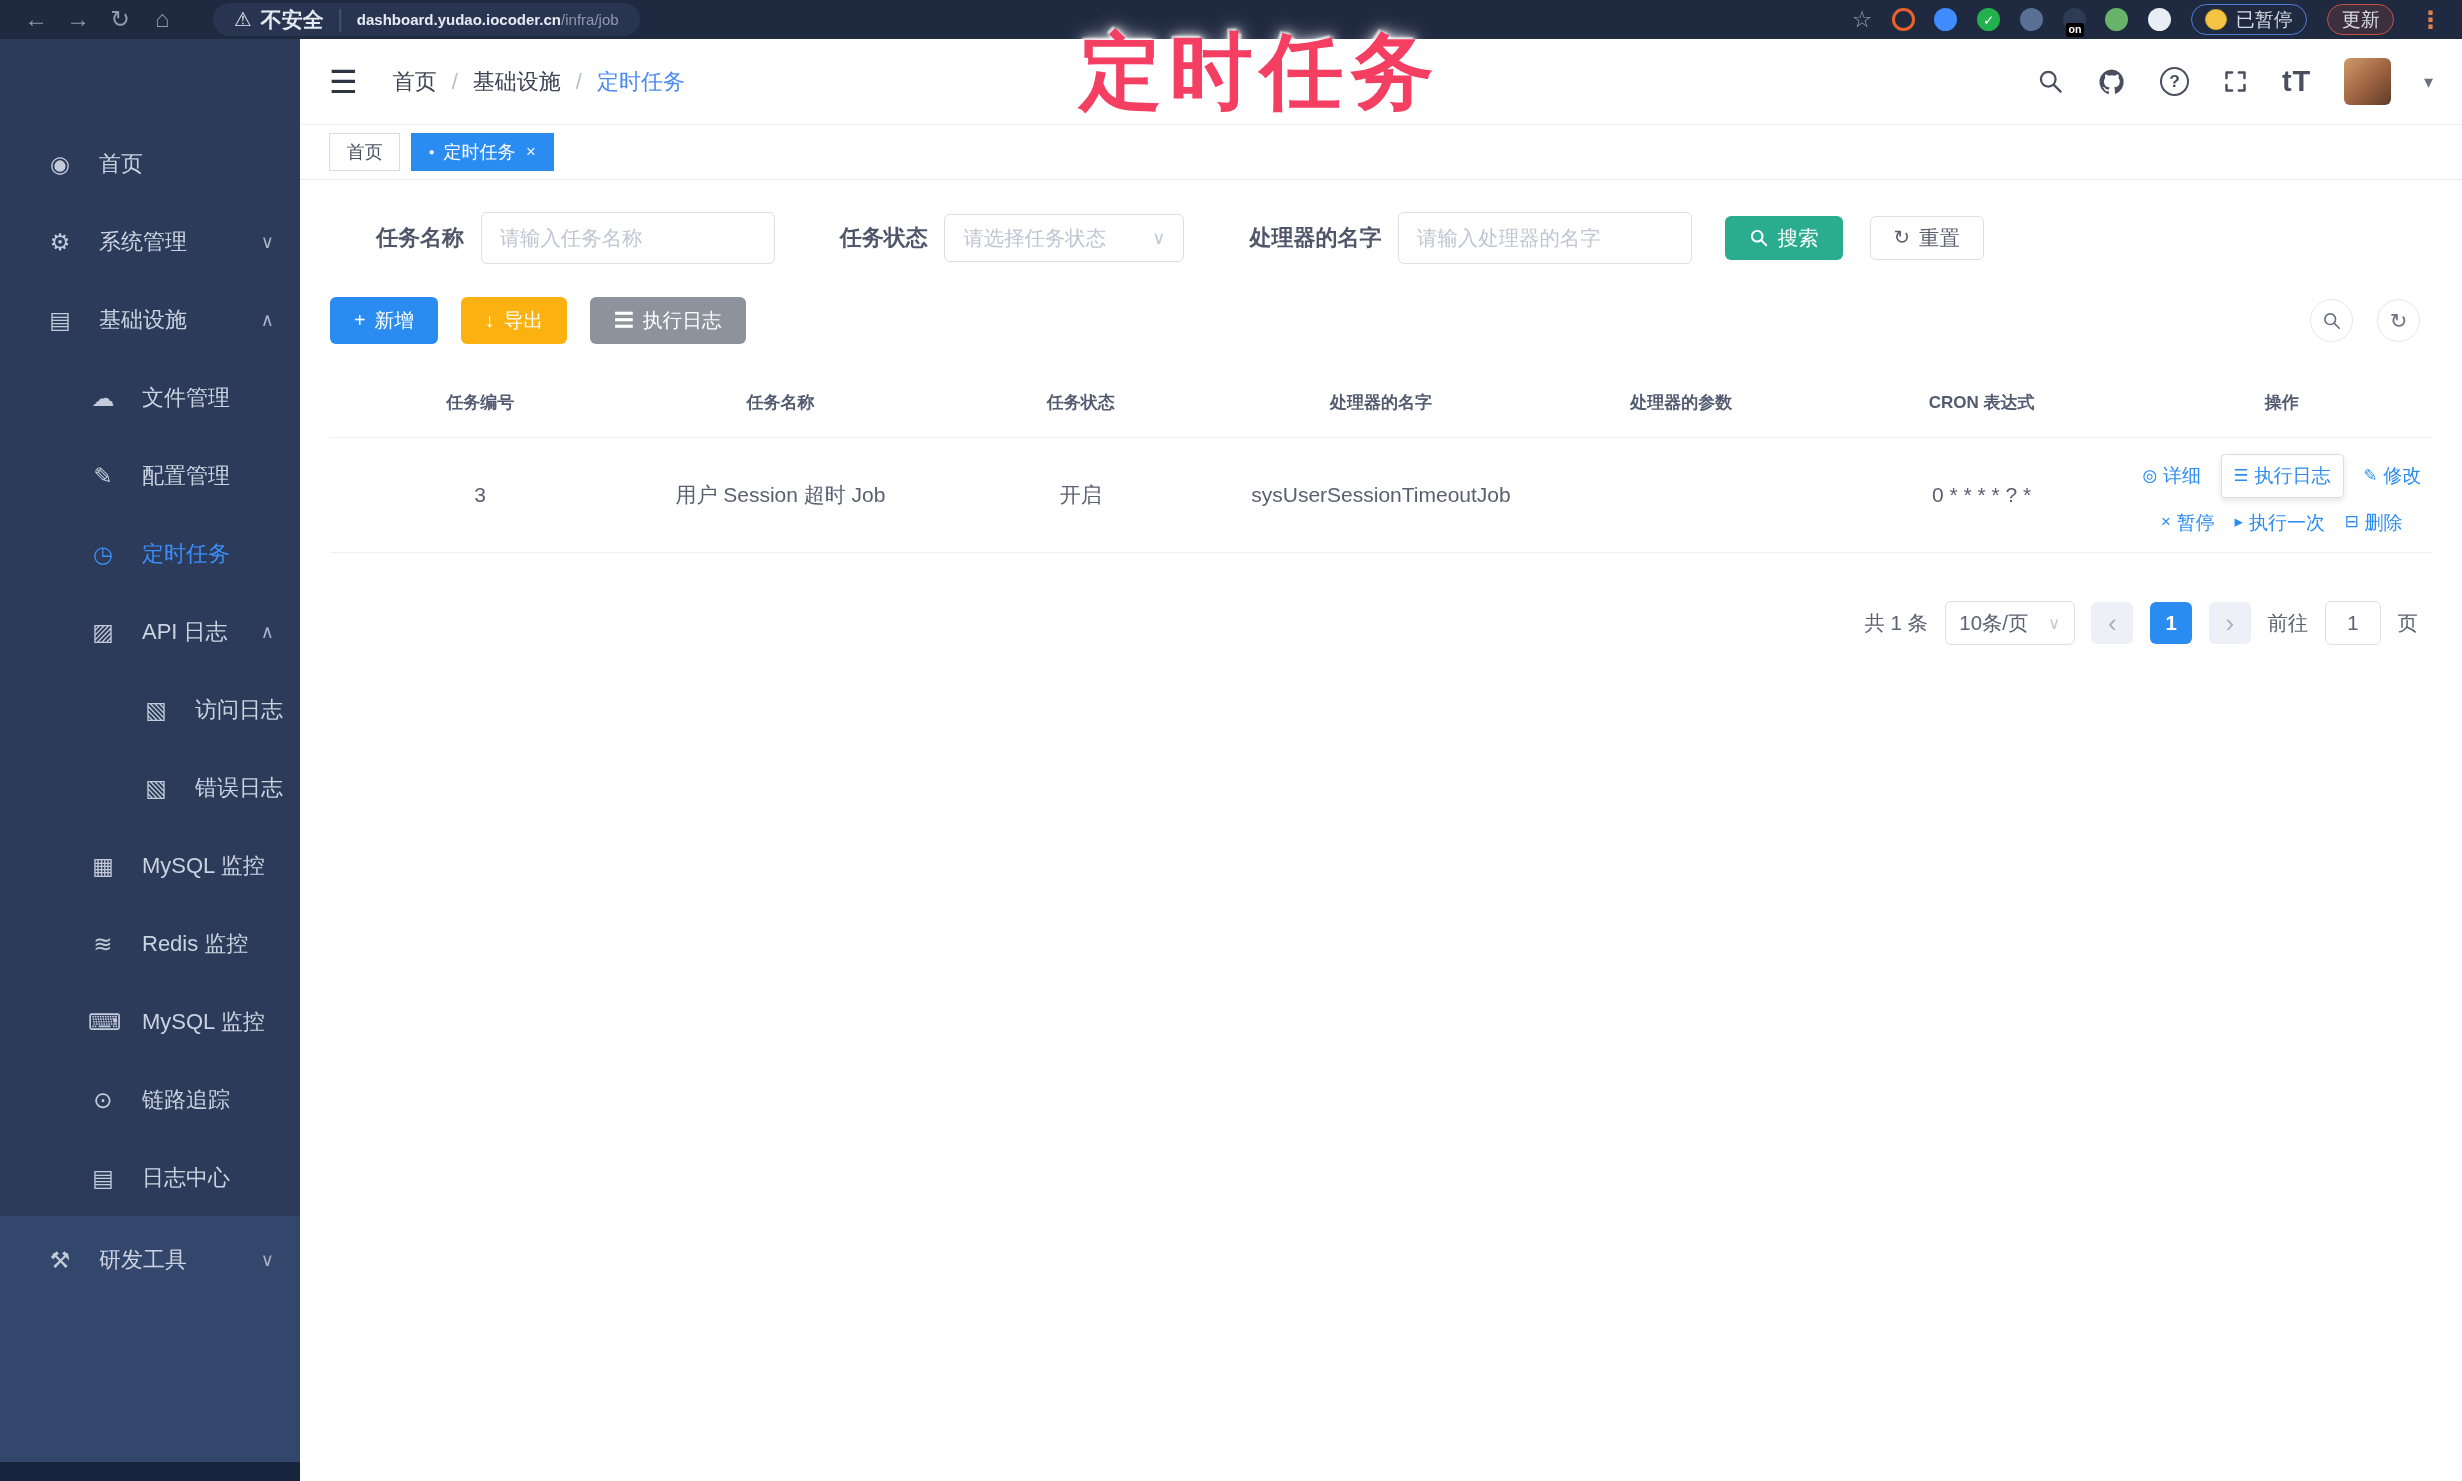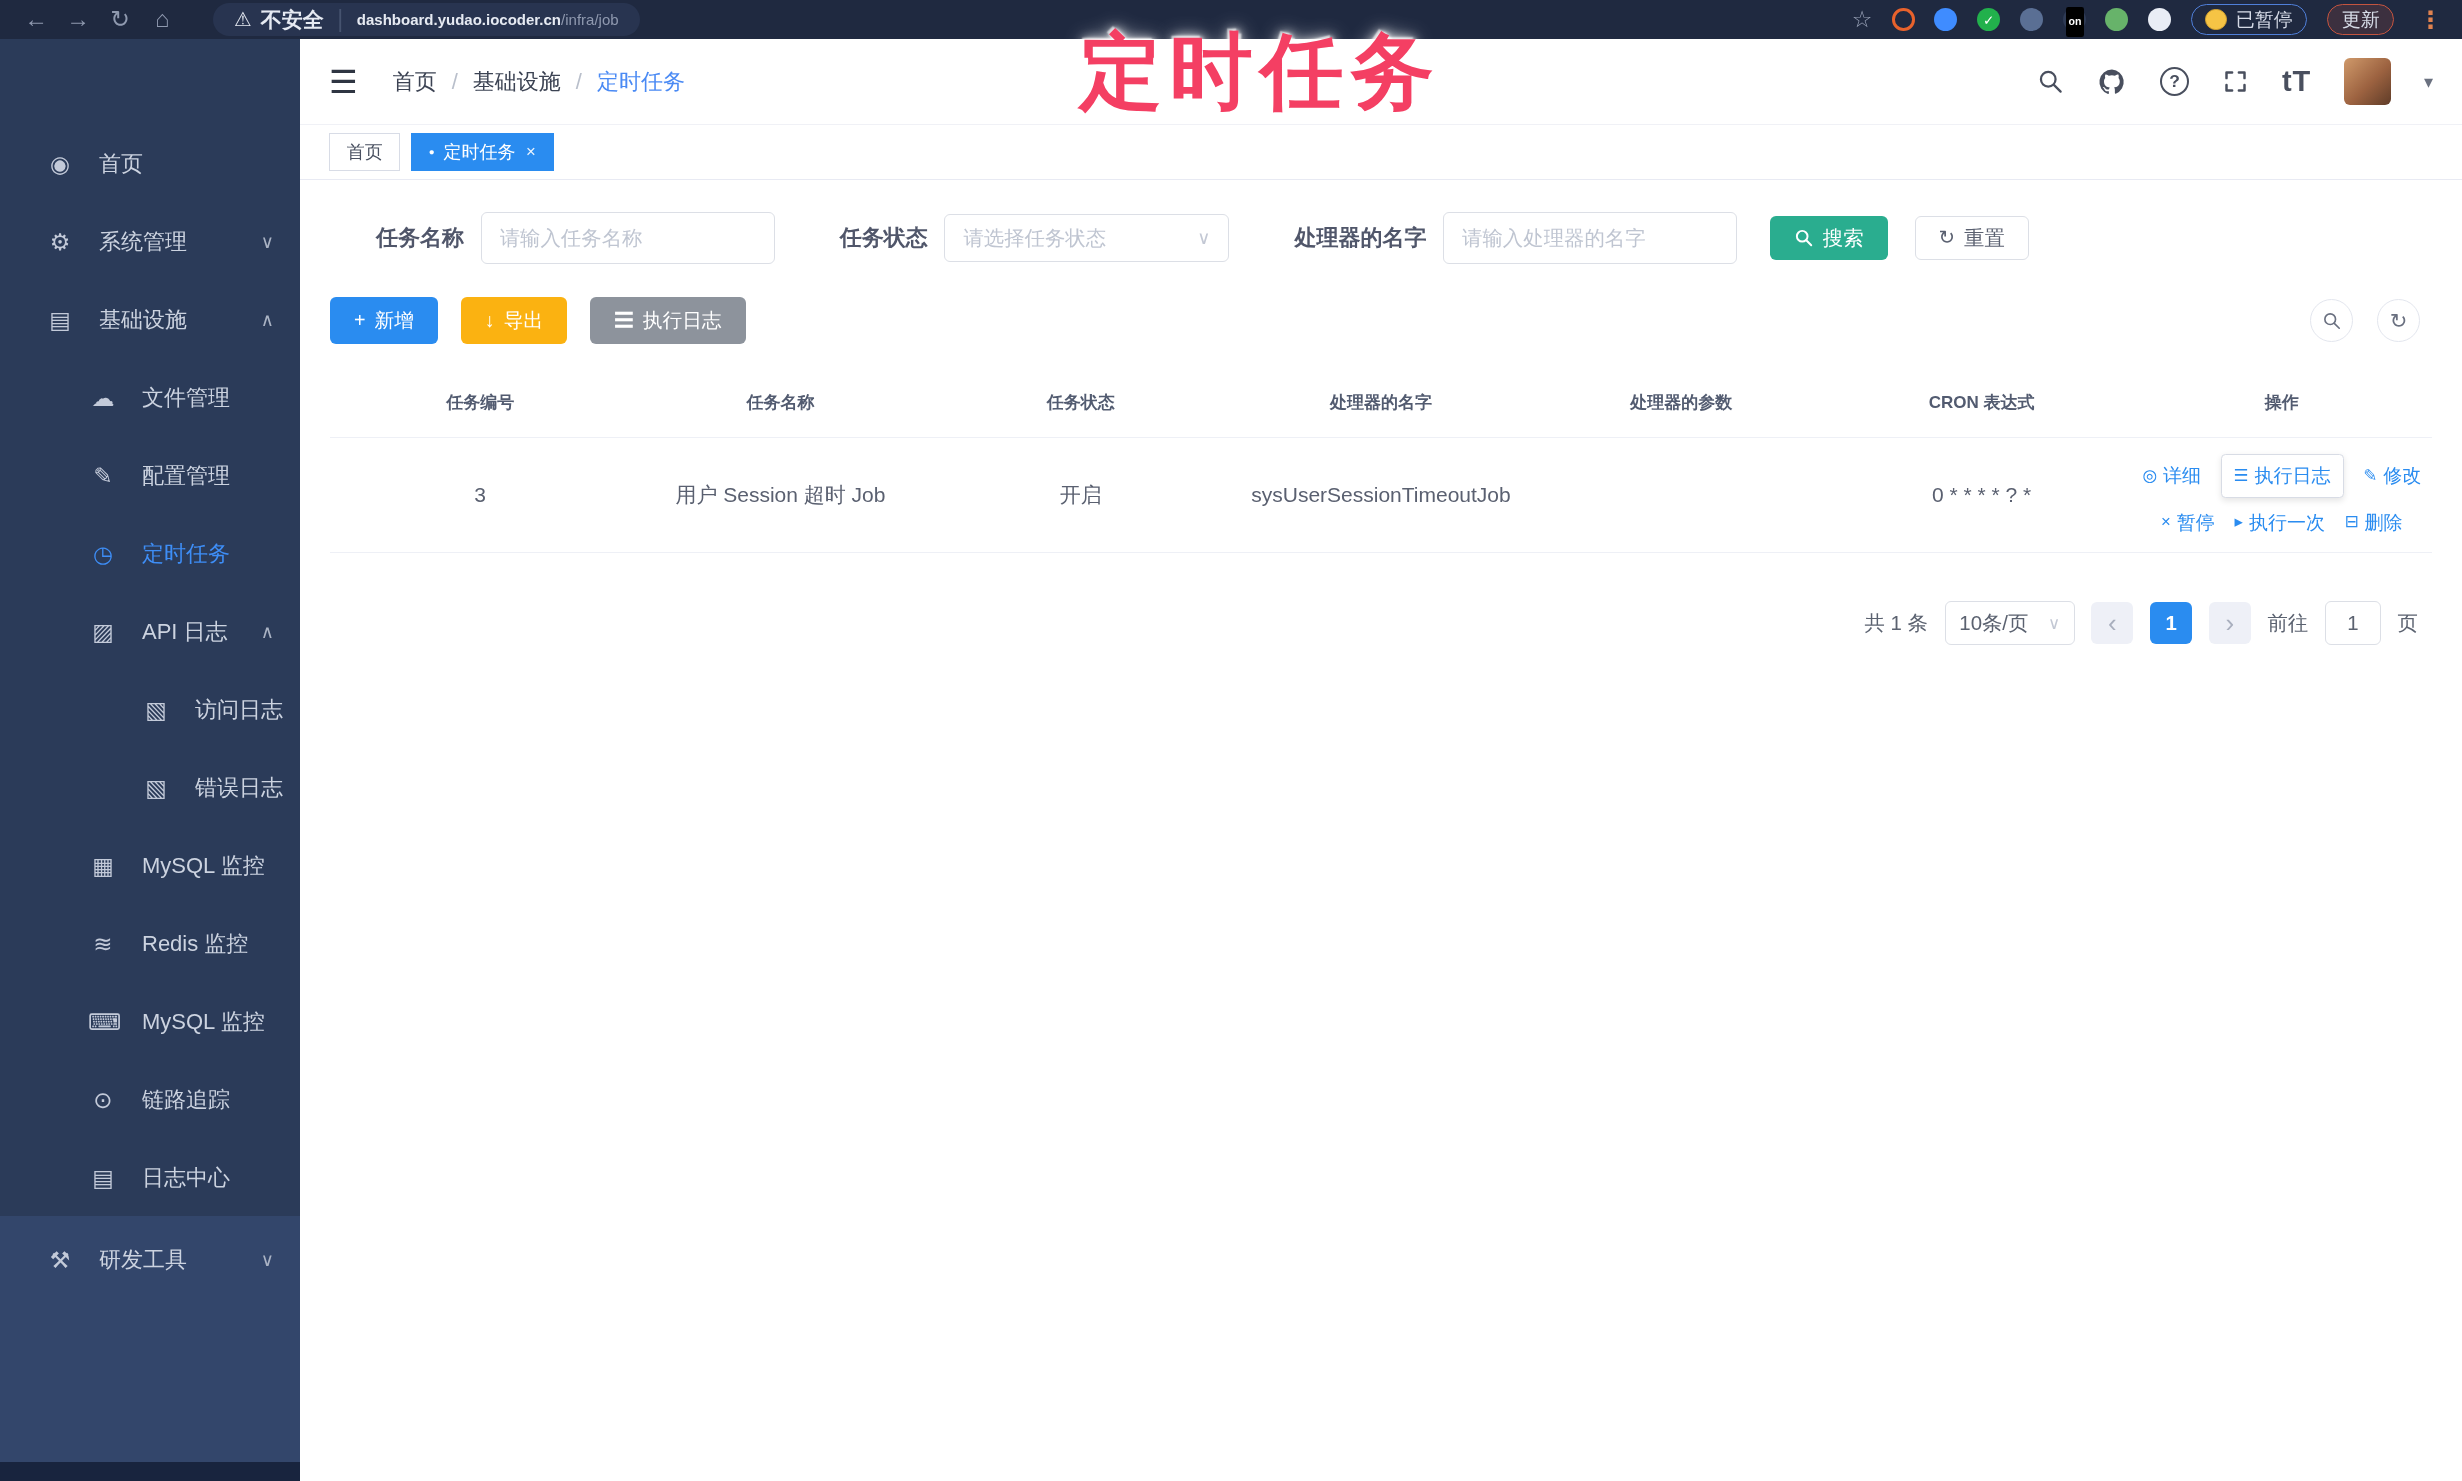--- a/index.html
+++ b/index.html
@@ -16,21 +16,21 @@
   .url{font-size:15px;font-weight:bold;color:#e6eaf2;}
   .url .path{color:#8f99af;font-weight:normal;}
   .bright{margin-left:auto;display:flex;align-items:center;gap:19.7px;}
   .bstar{color:#9aa3b8;font-size:23px;}
   .ext{width:23px;height:23px;border-radius:50%;display:flex;align-items:center;justify-content:center;font-size:13.6px;color:#fff;position:relative;}
   .ext1{border:3.8px solid #e8622c;width:16.7px;height:16.7px;background:transparent;}
   .ext2{background:#3f8cff;}
   .ext3{background:#22b14c;font-weight:bold;}
   .ext4{background:#5a6f94;}
   .ext5{background:#2f3b55;}
-  .ext5 .onbadge{position:absolute;bottom:-6px;left:3px;background:#000000;color:#fff;font-size:10.6px;line-height:13.6px;padding:8px 3px;border-radius:2.3px;font-weight:bold;}
+  .ext5 .onbadge{position:absolute;bottom:-6px;left:3px;background:#000000;color:#fff;font-size:10.6px;line-height:13.6px;padding:0 3px;border-radius:2.3px;font-weight:bold;}
   .ext6{background:#67b36a;}
   .ext7{background:#e9edf5;}
   .pill{display:flex;align-items:center;gap:9px;border:1.5px solid #4f7fd9;border-radius:16.7px;height:29px;padding:0 13.6px;color:#d5dae6;font-size:19px;white-space:nowrap;}
   .pill .emoji{width:19.7px;height:19.7px;border-radius:50%;background:#f6c445;border:0.8px solid #d9a52e;}
   .pill.update{border-color:#c4543f;background:rgba(196,84,63,.18);}
   .bdots{color:#e0824f;font-size:24px;font-weight:bold;padding:0 4.5px;}
 
   
   .sidebar{position:absolute;top:39px;left:0;width:300px;bottom:0;background:#2b3b59;z-index:2;}
   .logo-row{height:86px;display:flex;align-items:center;padding-left:41px;gap:19.7px;}
@@ -68,21 +68,21 @@
   .tab.active{background:#2a8cf0;border-color:#2a8cf0;color:#fff;}
   .tab .dot{font-size:9.8px;line-height:1;}
   .tab .x{font-size:16.7px;margin-left:1.5px;opacity:.9;}
 
   
   .filters{display:flex;align-items:center;margin:32px 0 0 76px;font-size:22px;color:#50566a;}
   .flabel{font-weight:bold;margin-right:16.7px;white-space:nowrap;}
   .fgap{margin-left:65px;}
   input.fi{width:294px;height:52px;border:0.8px solid #dcdfe6;border-radius:6px;padding:0 18px;font-size:20.4px;color:#333;box-sizing:border-box;outline:none;background:#fff;}
   input::placeholder{color:#bfc5d1;}
-  .fsel{width:285px;height:48px;border:0.8px solid #dcdfe6;border-radius:6px;display:flex;align-items:center;justify-content:space-between;padding:0 18px;box-sizing:border-box;color:#bfc5d1;font-size:20.4px;background:#fff;cursor:pointer;}
+  .fsel{width:240px;height:48px;border:0.8px solid #dcdfe6;border-radius:6px;display:flex;align-items:center;justify-content:space-between;padding:0 18px;box-sizing:border-box;color:#bfc5d1;font-size:20.4px;background:#fff;cursor:pointer;}
   .fsel .scaret{color:#c3c8d4;font-size:18px;}
   .btn{height:44px;border-radius:6px;display:inline-flex;align-items:center;justify-content:center;font-size:20.4px;gap:9px;padding:0 23px;border:0.8px solid transparent;box-sizing:border-box;cursor:pointer;white-space:nowrap;}
   .btn .bic{font-size:19.7px;line-height:1;display:flex;align-items:center;}
   .btn.search{background:#2aad8f;color:#fff;margin-left:33px;}
   .btn.reset{background:#fff;border-color:#dcdfe6;color:#5a6070;margin-left:27px;}
 
   .toolbar{display:flex;align-items:center;margin:33px 42px 0 30px;gap:23px;}
   .btn.add{background:#2a8cf0;color:#fff;height:47px;font-size:19.7px;}
   .btn.export{background:#fbb211;color:#fff;height:47px;font-size:19.7px;}
   .btn.exec{background:#8d939c;color:#fff;height:47px;font-size:19.7px;}

